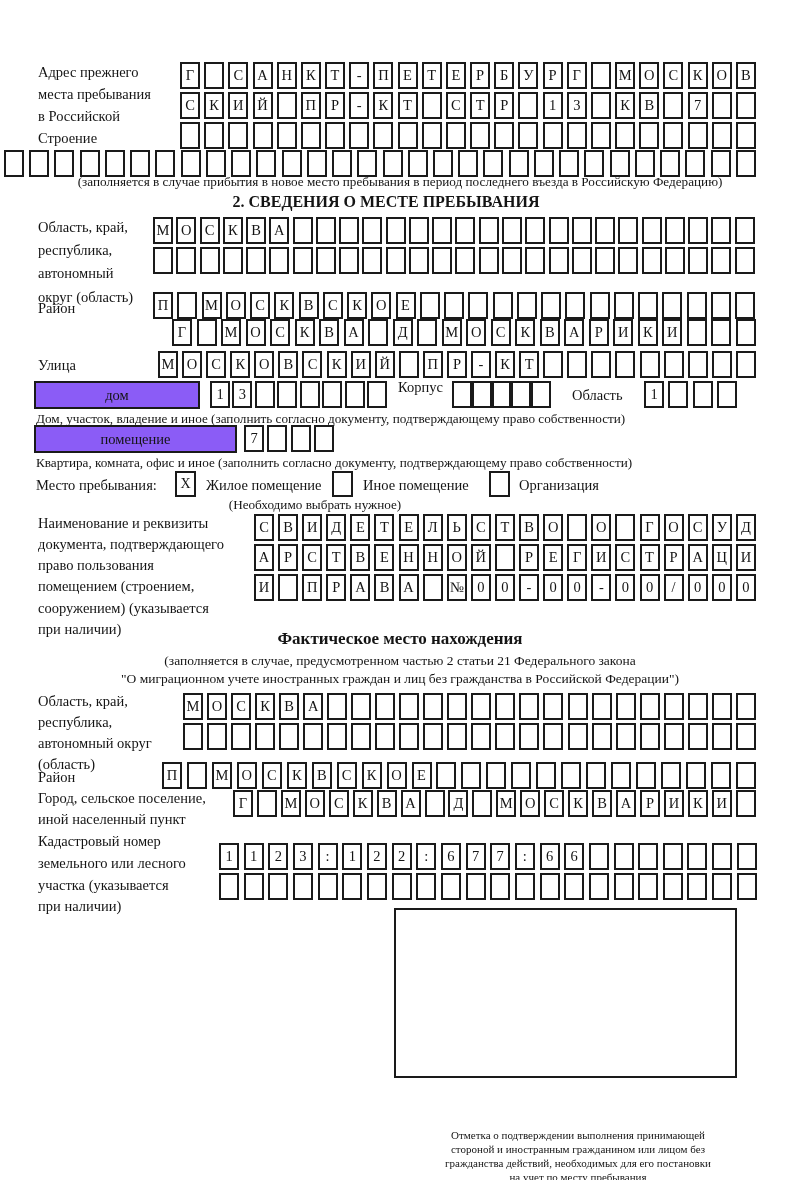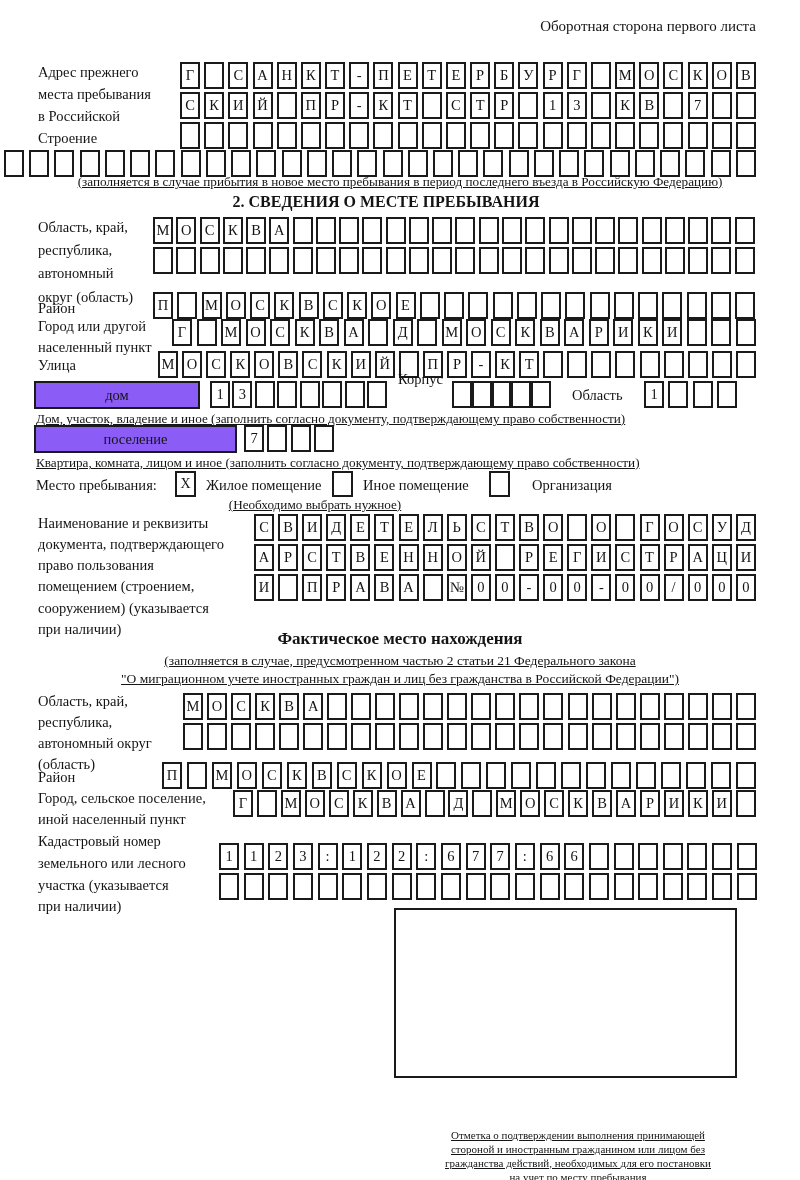--- a/index.html
+++ b/index.html
@@ -4,21 +4,21 @@
 <style>
   html,body { margin:0; padding:0; background:#e8e8e8; }
   .page {
     position:relative; width:800px; height:1180px; margin:0 auto;
     background:#ffffff; color:#141414;
     font-family:"Liberation Serif", serif;
     overflow:hidden;
   }
   .abs { position:absolute; }
   .label { font-size:14.5px; line-height:1.52; white-space:pre-line; }
-  .note { font-size:13.2px; white-space:pre-line;text-decoration:underline; }
+  .note { font-size:13.2px; white-space:pre-line; }
   .center { text-align:center; }
   .title { font-weight:bold; font-size:16px; text-align:center; }
   .cellrow { display:flex; justify-content:space-between; }
   .cell {
     box-sizing:border-box; width:20px; height:27px;
     border:2px solid #1a1a1a; background:#fff;
     display:flex; align-items:center; justify-content:center;
     font-size:14.5px; font-family:"Liberation Serif", serif;
   }
   .fieldbox {
@@ -30,21 +30,20 @@
     display:flex; align-items:center; justify-content:center;
     font-size:14px; background:#fff;
   }
   .stampbox { box-sizing:border-box; border:2px solid #1a1a1a; background:#fff; }
 </style>
 </head>
 <body>
 
 <div class="page">
 
-  <div class="abs" style="left:400px; top:18px; width:356px; text-align:right; font-size:15px;">Оборотная сторона первого листа</div>
 
   <div class="abs label" style="left:38px; top:61px; width:150px;">Адрес прежнего
 места пребывания
 в Российской
 Строение</div>
   <div class="abs cellrow" style="left:180px; top:62px; width:576px;">
       <span class="cell">Г</span>
       <span class="cell"></span>
       <span class="cell">С</span>
       <span class="cell">А</span>
@@ -240,22 +239,20 @@
       <span class="cell"></span>
       <span class="cell"></span>
       <span class="cell"></span>
       <span class="cell"></span>
       <span class="cell"></span>
       <span class="cell"></span>
       <span class="cell"></span>
       <span class="cell"></span>
     </div>
 
-  <div class="abs label" style="left:38px; top:316px; width:135px; line-height:1.45;">Город или другой
-населенный пункт</div>
   <div class="abs cellrow" style="left:172px; top:319px; width:584px;">
       <span class="cell">Г</span>
       <span class="cell"></span>
       <span class="cell">М</span>
       <span class="cell">О</span>
       <span class="cell">С</span>
       <span class="cell">К</span>
       <span class="cell">В</span>
       <span class="cell">А</span>
       <span class="cell"></span>
@@ -309,53 +306,53 @@
   <div class="abs cellrow" style="left:210px; top:381px; width:177px;">
       <span class="cell">1</span>
       <span class="cell">3</span>
       <span class="cell"></span>
       <span class="cell"></span>
       <span class="cell"></span>
       <span class="cell"></span>
       <span class="cell"></span>
       <span class="cell"></span>
     </div>
-  <div class="abs label" style="left:398px; top:368px;">Корпус</div>
+  <div class="abs label" style="left:398px; top:376px;">Корпус</div>
   <div class="abs cellrow" style="left:452px; top:381px; width:99px;">
       <span class="cell"></span>
       <span class="cell"></span>
       <span class="cell"></span>
       <span class="cell"></span>
       <span class="cell"></span>
     </div>
   <div class="abs label" style="left:572px; top:384px;">Область</div>
   <div class="abs cellrow" style="left:644px; top:381px; width:93px;">
       <span class="cell">1</span>
       <span class="cell"></span>
       <span class="cell"></span>
       <span class="cell"></span>
     </div>
   <div class="abs note" style="left:36px; top:411px; width:740px;">Дом, участок, владение и иное (заполнить согласно документу, подтверждающему право собственности)</div>
 
-  <div class="abs fieldbox" style="left:34px; top:425px; width:203px; height:28px;">поселение</div>
+  <div class="abs fieldbox" style="left:34px; top:425px; width:203px; height:28px;">помещение</div>
   <div class="abs cellrow" style="left:244px; top:425px; width:90px;">
       <span class="cell">7</span>
       <span class="cell"></span>
       <span class="cell"></span>
       <span class="cell"></span>
     </div>
-  <div class="abs note" style="left:36px; top:455px; width:740px;">Квартира, комната, лицом и иное (заполнить согласно документу, подтверждающему право собственности)</div>
+  <div class="abs note" style="left:36px; top:455px; width:740px;">Квартира, комната, офис и иное (заполнить согласно документу, подтверждающему право собственности)</div>
 
   <div class="abs label" style="left:36px; top:474px;">Место пребывания:</div>
   <div class="abs checkbox" style="left:175px; top:471px;">X</div>
   <div class="abs label" style="left:206px; top:474px;">Жилое помещение</div>
   <div class="abs checkbox" style="left:332px; top:471px;"></div>
   <div class="abs label" style="left:363px; top:474px;">Иное помещение</div>
   <div class="abs checkbox" style="left:489px; top:471px;"></div>
-  <div class="abs label" style="left:532px; top:474px;">Организация</div>
+  <div class="abs label" style="left:519px; top:474px;">Организация</div>
   <div class="abs note center" style="left:110px; top:497px; width:410px;">(Необходимо выбрать нужное)</div>
 
   <div class="abs label" style="left:38px; top:513px; width:215px; line-height:1.46;">Наименование и реквизиты
 документа, подтверждающего
 право пользования
 помещением (строением,
 сооружением) (указывается
 при наличии)</div>
   <div class="abs cellrow" style="left:254px; top:514px; width:502px;">
       <span class="cell">С</span>

